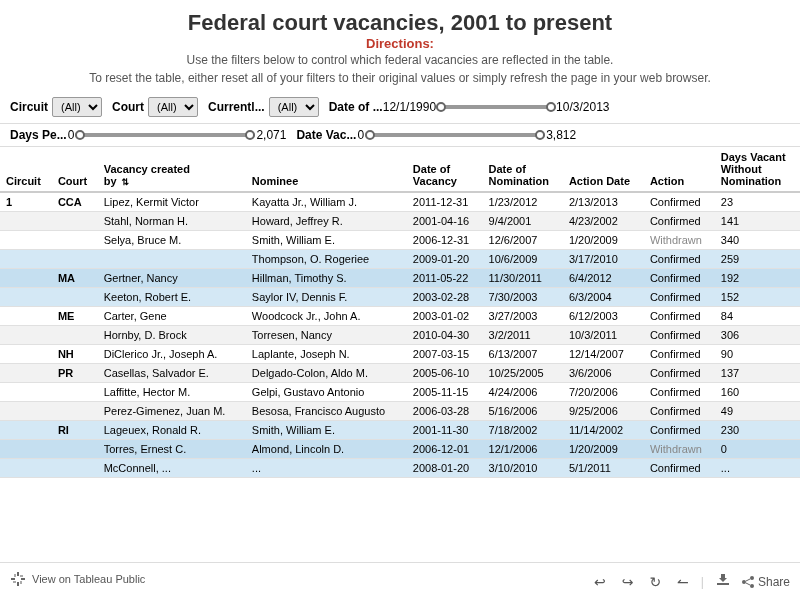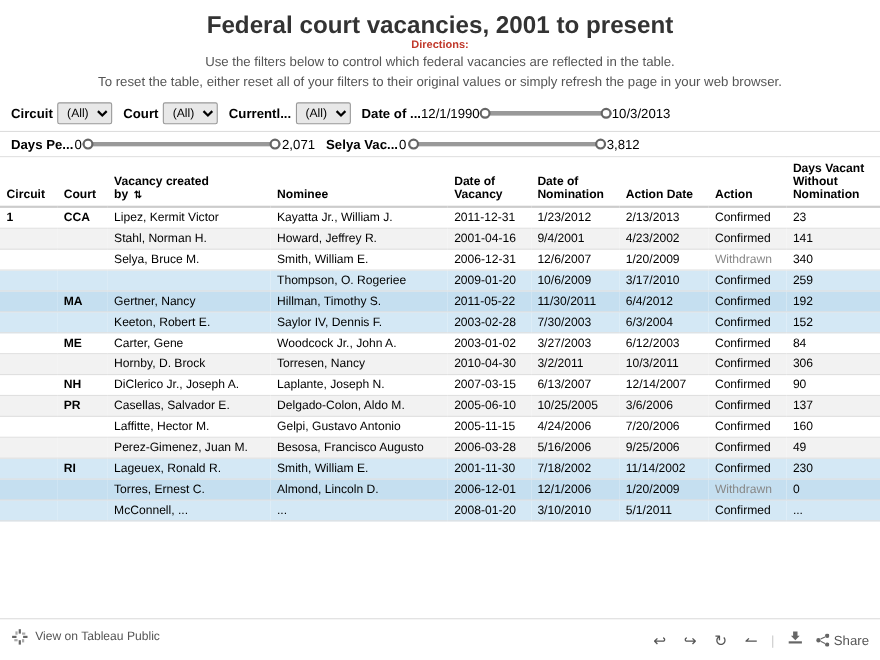--- a/index.html
+++ b/index.html
@@ -1,20 +1,20 @@
 <!DOCTYPE html>
 <html><head>
   <meta charset="utf-8">
   <style>
     * { box-sizing: border-box; margin: 0; padding: 0; }
     body { font-family: Arial, sans-serif; background: #f5f5f5; width: 800px; height: 600px; overflow: hidden; font-size: 12px; }
     .container { background: white; width: 800px; height: 600px; display: flex; flex-direction: column; }
     .header { text-align: center; padding: 10px 10px 4px; }
     .title { font-size: 22px; font-weight: bold; color: #333; }
-    .directions-label { color: #c0392b; font-weight: bold; font-size: 10px; }
+    .directions-label { color: #c0392b; font-weight: bold; font-size: 13px; }
     .directions-text { font-size: 12px; color: #555; line-height: 1.5; }
     .filters { padding: 6px 10px; display: flex; align-items: center; gap: 10px; flex-wrap: wrap; border-bottom: 1px solid #ddd; }
     .filter-group { display: flex; align-items: center; gap: 4px; }
     .filter-label { font-weight: bold; font-size: 12px; }
     .filter-select { font-size: 11px; padding: 2px 4px; border: 1px solid #999; background: #e8e8e8; border-radius: 2px; cursor: pointer; }
     .date-range { display: flex; align-items: center; gap: 0; font-size: 12px; }
     .slider-track { width: 120px; height: 4px; background: #ccc; border-radius: 2px; position: relative; display: inline-block; vertical-align: middle; }
     .slider-track-inner { height: 4px; background: #999; border-radius: 2px; position: absolute; left: 0; right: 0; }
     .slider-thumb { width: 10px; height: 10px; background: white; border: 2px solid #666; border-radius: 50%; position: absolute; top: -3px; cursor: pointer; }
     .slider-thumb-left { left: 0; }
@@ -92,21 +92,21 @@
       <span class="filter-label">Days Pe...</span>
       <span>0</span>
       <div class="days-slider">
         <div class="slider-track-inner"></div>
         <div class="slider-thumb slider-thumb-left"></div>
         <div class="slider-thumb slider-thumb-right"></div>
       </div>
       <span>2,071</span>
     </div>
     <div class="days-filter-group">
-      <span class="filter-label">Selya Vac...</span>
+      <span class="filter-label">Date Vac...</span>
       <span>0</span>
       <div class="days-slider">
         <div class="slider-track-inner"></div>
         <div class="slider-thumb slider-thumb-left"></div>
         <div class="slider-thumb slider-thumb-right"></div>
       </div>
       <span>3,812</span>
     </div>
   </div>
 

